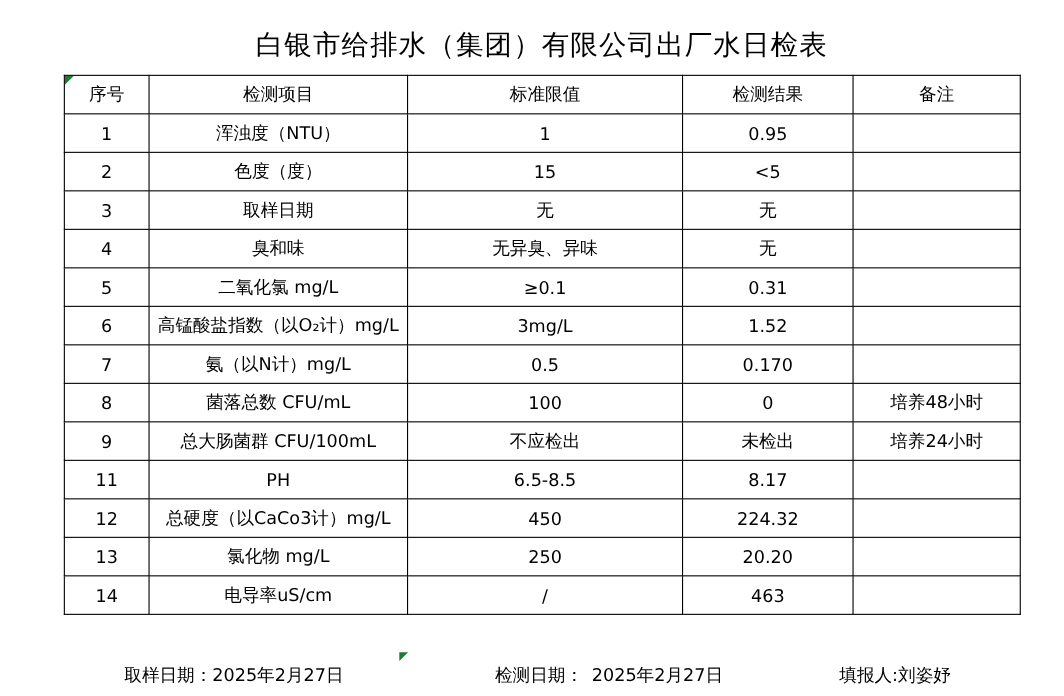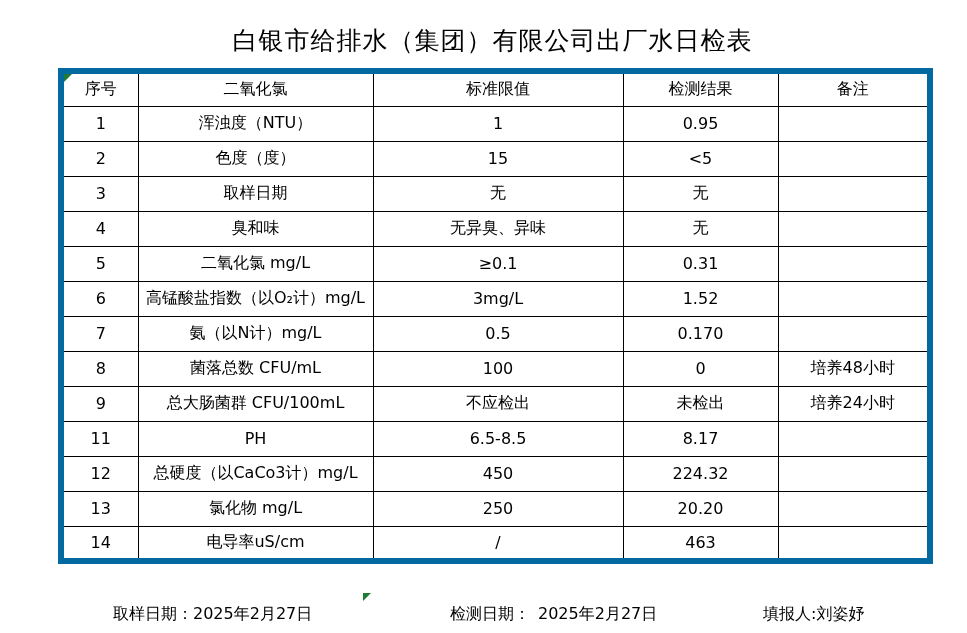--- a/index.html
+++ b/index.html
@@ -18,21 +18,21 @@
     font-size:25px;
     font-weight:normal;
     letter-spacing:1px;
   }
   table.report {
     position:absolute;
     left:58px; top:68px;
     width:869px;
     border-collapse:collapse;
     table-layout:fixed;
-    border:6px solid #0369a1;
+    border:1px solid #0369a1;
   }
   table.report th, table.report td {
     border:1px solid #000;
     height:35px;
     text-align:center;
     vertical-align:middle;
     font-size:16px;
     font-weight:normal;
     padding:0 2px;
     overflow:hidden;
@@ -72,21 +72,21 @@
     <col style="width:250px">
     <col style="width:155px">
     <col style="width:152px">
   </colgroup>
   <thead>
     <tr>
       <th class="first-th">
         <span class="corner-tri"></span>
         <span>序号</span>
       </th>
-      <th>二氧化氯</th>
+      <th>检测项目</th>
       <th>标准限值</th>
       <th>检测结果</th>
       <th>备注</th>
     </tr>
   </thead>
   <tbody>
       <tr>
         <td>1</td>
         <td>浑浊度（NTU）</td>
         <td>1</td>

